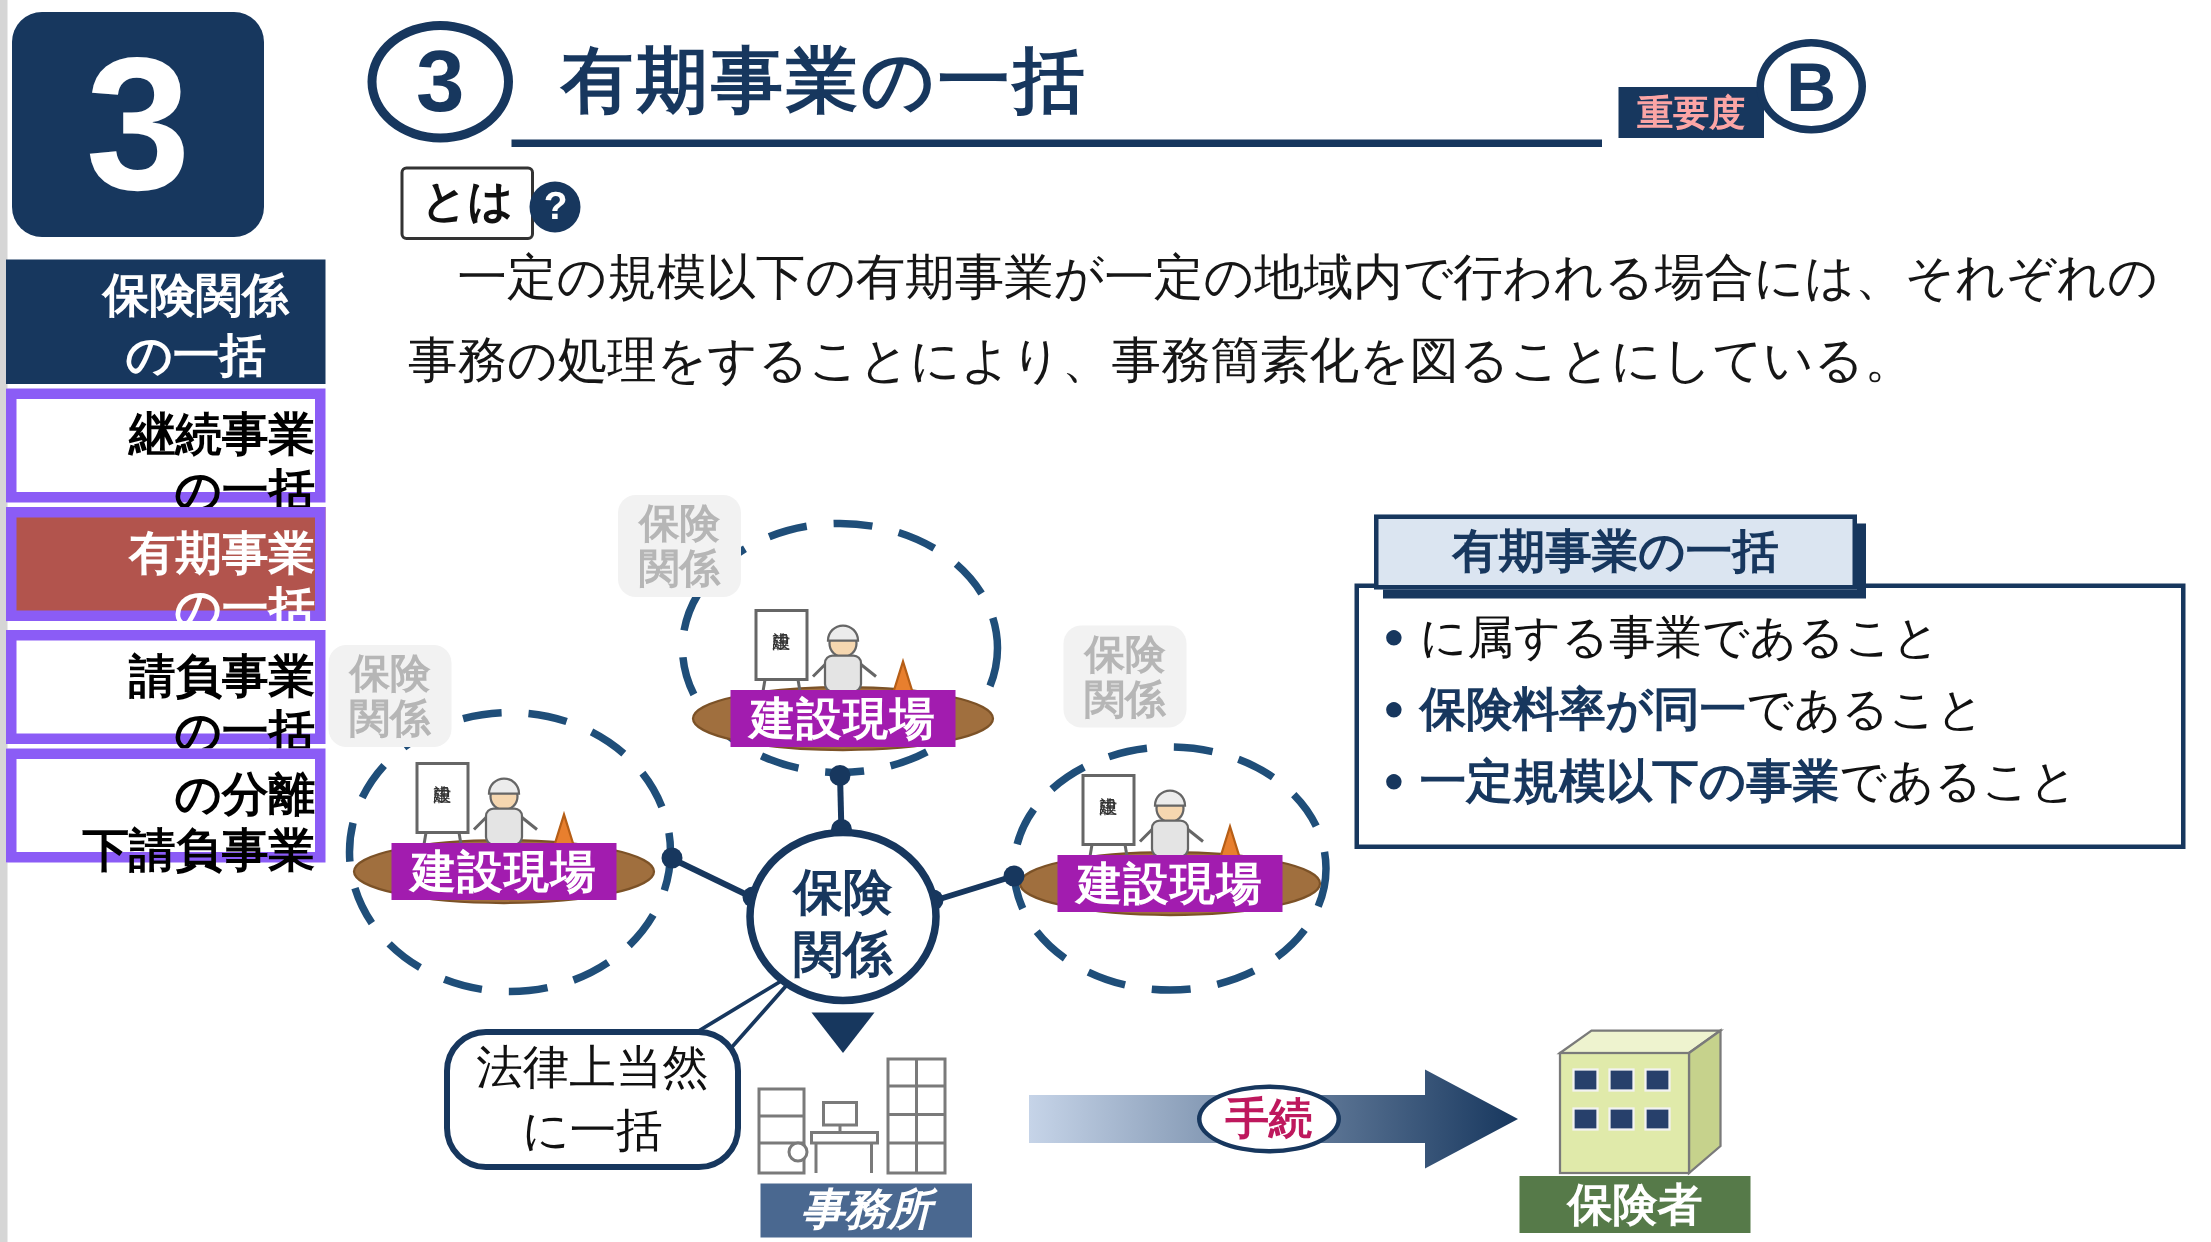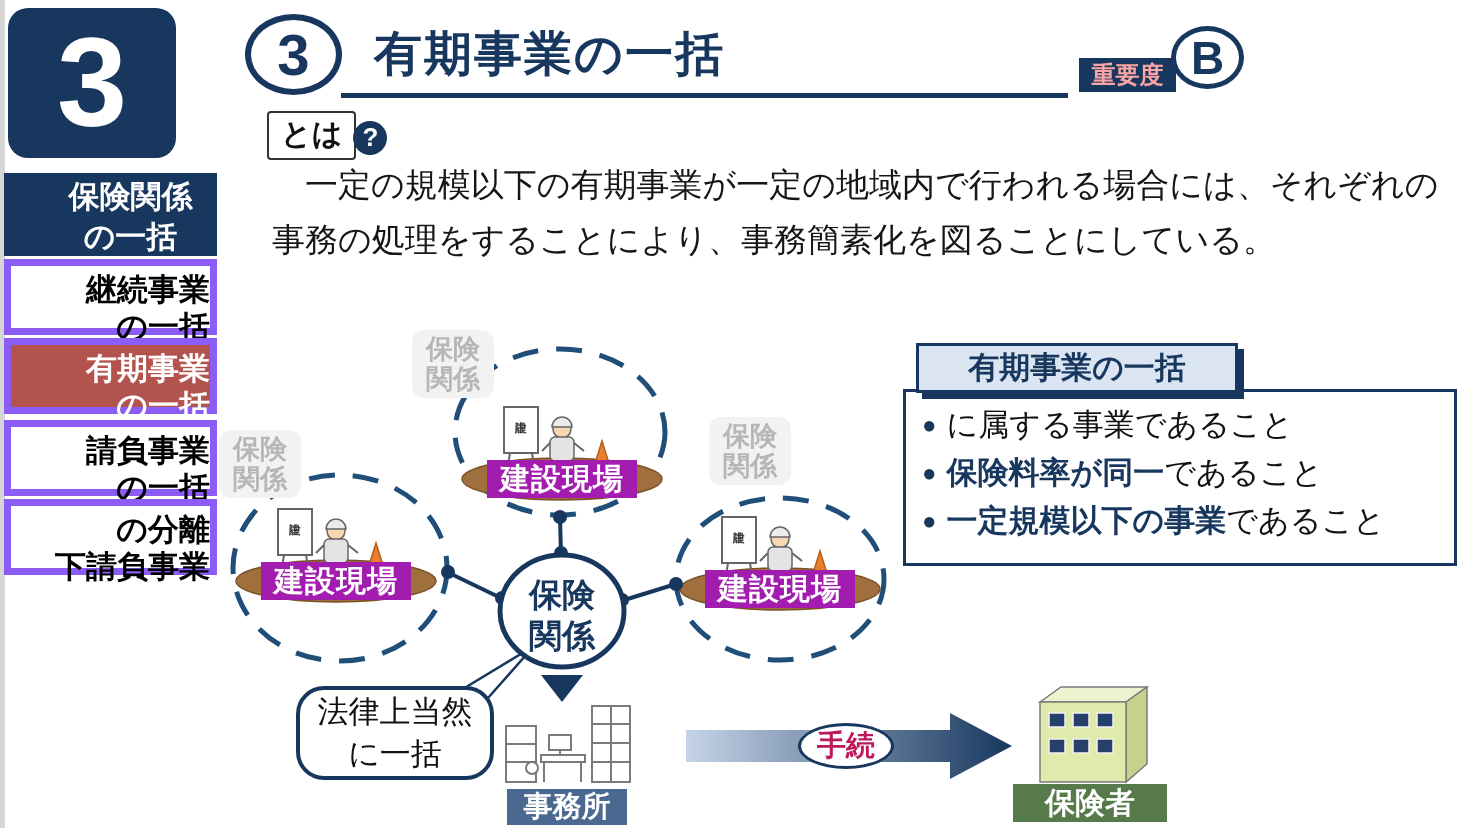--- a/index.html
+++ b/index.html
@@ -40,22 +40,22 @@
   
   .z2{z-index:2;}
   .gray-badge{width:78px;color:#b6b6b6;font-weight:bold;font-size:27px;line-height:1.12;text-align:center;
               background:#f2f2f2;border-radius:12px;padding:4px 2px;}
   .site-label{width:150px;height:38px;background:#a21caf;color:#fff;font-weight:bold;font-size:30px;letter-spacing:1px;}
   .central-label{left:500px;top:574px;width:124px;text-align:center;color:#17375e;font-weight:bold;
                  font-size:33px;line-height:1.25;}
   .callout{left:296px;top:686px;width:198px;height:94px;background:#fff;border:4px solid #17375e;
            border-radius:28px;font-size:31px;line-height:1.35;color:#111;display:flex;flex-direction:column;
            align-items:center;justify-content:center;box-sizing:border-box;}
-  .office-label{left:507px;top:789px;width:120px;height:36px;background:#4a6890;color:#fff;
-                font-weight:bold;font-size:29px;}
+  .office-label{left:507px;top:789px;width:141px;height:36px;background:#4a6890;color:#fff;
+                font-weight:bold;font-size:29px;font-style:italic;}
   .proc-ellipse{left:798px;top:723px;width:96px;height:46px;background:#fff;border:3px solid #17375e;
                 border-radius:50%;color:#be185d;font-weight:bold;font-size:29px;box-sizing:border-box;}
   .insurer-label{left:1013px;top:784px;width:154px;height:38px;background:#567a49;color:#fff;
                  font-weight:bold;font-size:30px;}
 
   
   .cb-box{left:903px;top:389px;width:554px;height:177px;border:3px solid #17375e;background:#fff;box-sizing:border-box;}
   .cb-header{left:916px;top:343px;width:322px;height:50px;background:#dbe5f1;border:3px solid #17375e;
              color:#17375e;font-weight:bold;font-size:31px;box-sizing:border-box;box-shadow:6px 6px 0 #17375e;}
   .cb-rows{left:922px;top:401px;width:535px;}

